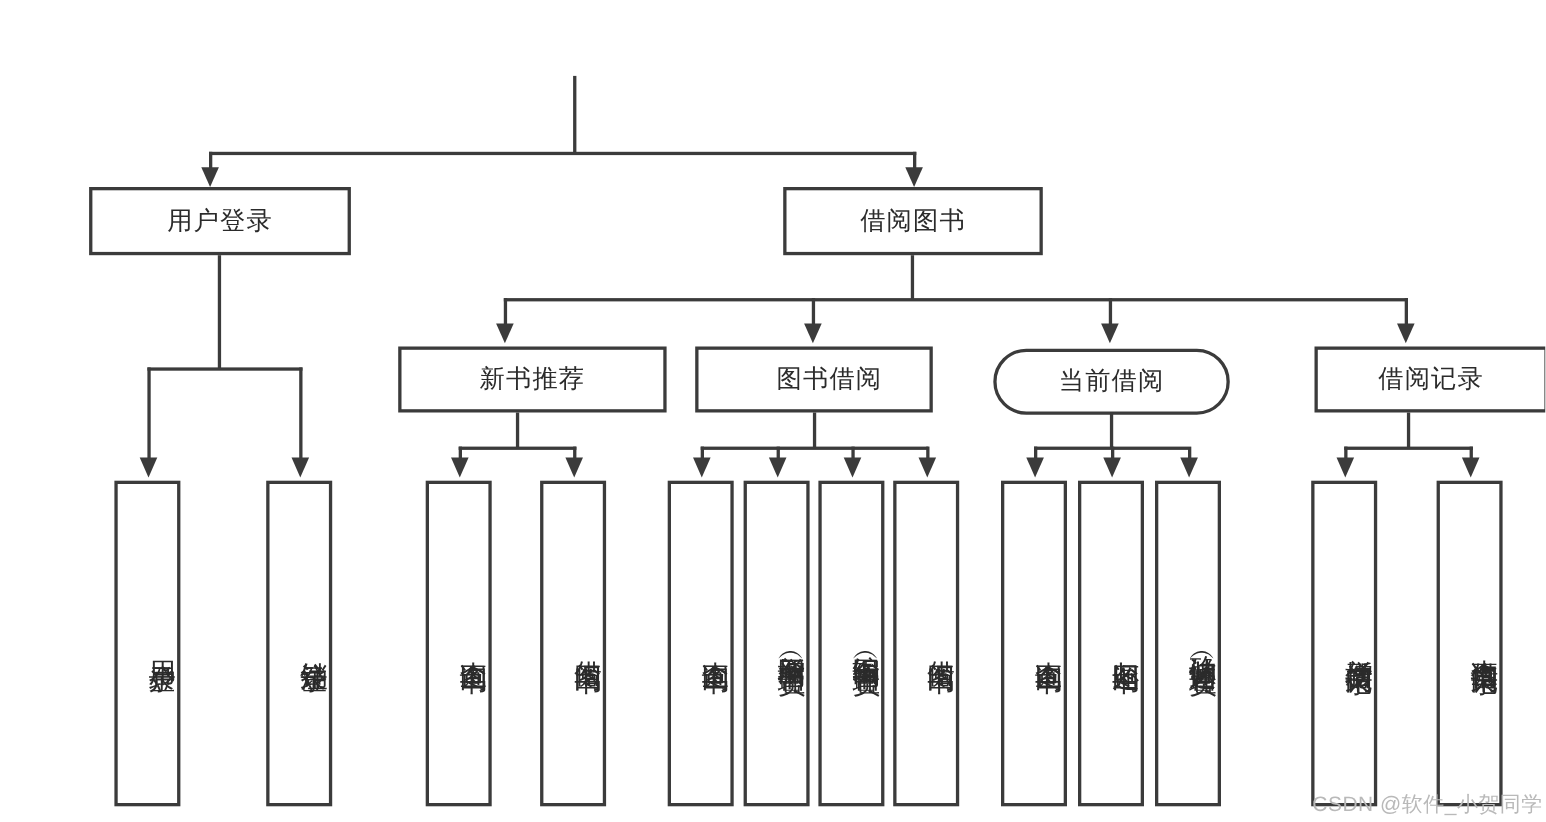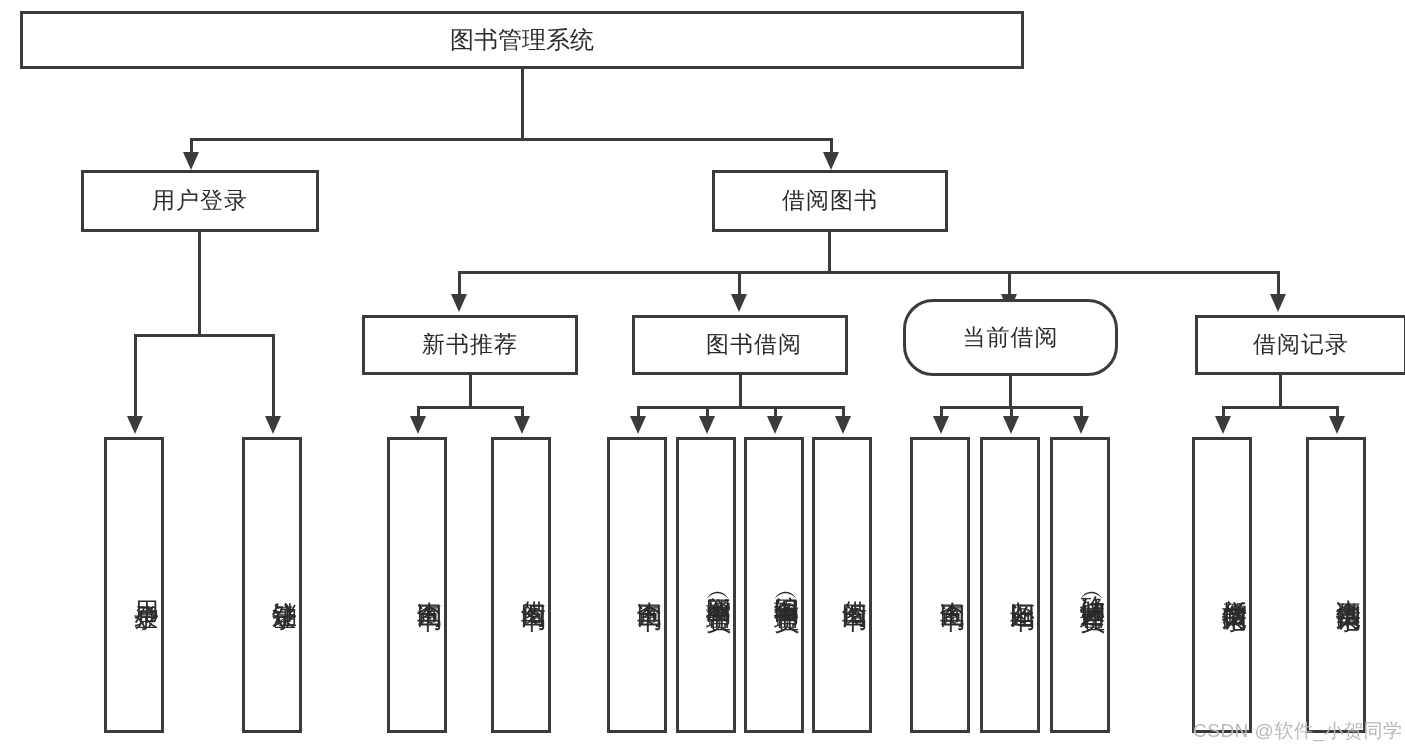--- a/index.html
+++ b/index.html
@@ -75,23 +75,20 @@
     white-space: nowrap;
     letter-spacing: 0.5px;
     user-select: none;
   }
 </style>
 </head>
 <body>
 
 <div id="canvas">
 
-  <div class="node root" style="left:20px; top:11px; width:1004px; height:58px;">
-    <span>图书管理系统</span>
-  </div>
 
   <div class="ln-v" style="left:521px; top:69px; height:70px;"></div>
 
   <div class="ln-h" style="left:190px; top:138px; width:643px;"></div>
 
   <div class="ln-v" style="left:190px; top:138px; height:17px;"></div>
   <div class="arrow" style="left:183px; top:152px;"></div>
   <div class="ln-v" style="left:830px; top:138px; height:17px;"></div>
   <div class="arrow" style="left:823px; top:152px;"></div>
 
@@ -114,27 +111,27 @@
   <div class="ln-h" style="left:458px; top:271px; width:822px;"></div>
   <div class="ln-v" style="left:458px; top:271px; height:24px;"></div>
   <div class="arrow" style="left:451px; top:294px;"></div>
   <div class="ln-v" style="left:738px; top:271px; height:24px;"></div>
   <div class="arrow" style="left:731px; top:294px;"></div>
   <div class="ln-v" style="left:1008px; top:271px; height:24px;"></div>
   <div class="arrow" style="left:1001px; top:294px;"></div>
   <div class="ln-v" style="left:1277px; top:271px; height:24px;"></div>
   <div class="arrow" style="left:1270px; top:294px;"></div>
 
-  <div class="node horiz" style="left:362px; top:315px; width:216px; height:60px;">
+  <div class="node horiz" style="left:362px; top:315px; width:244px; height:60px;">
     <span>新书推荐</span>
   </div>
   <div class="node horiz" style="left:632px; top:315px; width:216px; height:60px;padding-left:28px;">
     <span>图书借阅</span>
   </div>
-  <div class="node horiz" style="left:903px; top:299px; width:215px; height:77px;border-radius:30px;">
+  <div class="node horiz" style="left:903px; top:317px; width:215px; height:60px;border-radius:30px;">
     <span>当前借阅</span>
   </div>
   <div class="node horiz" style="left:1195px; top:315px; width:212px; height:60px;">
     <span>借阅记录</span>
   </div>
 
   <div class="ln-v" style="left:469px; top:375px; height:32px;"></div>
   <div class="ln-h" style="left:417px; top:406px; width:107px;"></div>
   <div class="ln-v" style="left:417px; top:406px; height:12px;"></div>
   <div class="arrow" style="left:410px; top:416px;"></div>

